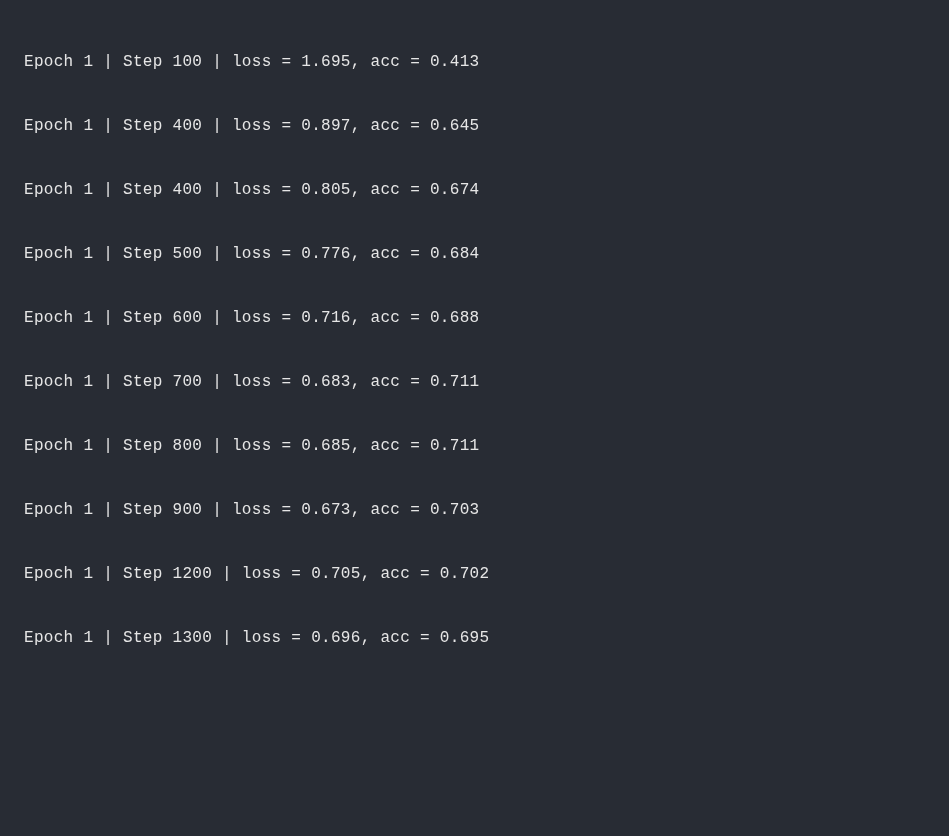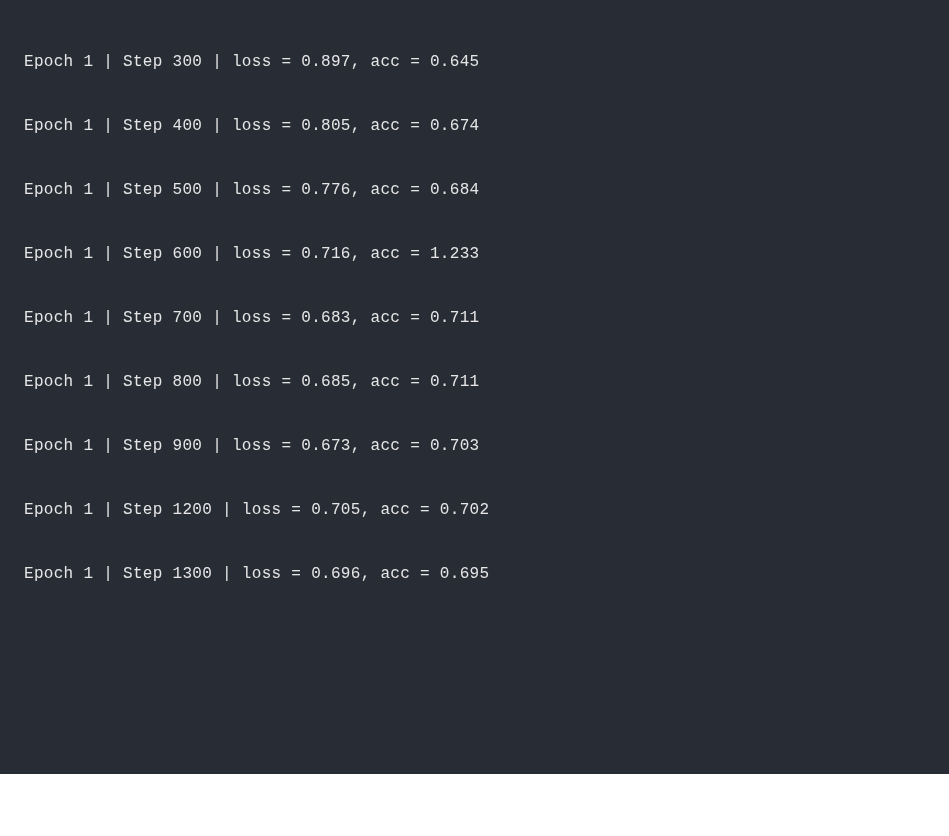--- a/index.html
+++ b/index.html
@@ -16,24 +16,25 @@
     line-height: 2;
     white-space: pre;
     font-family: inherit;
     letter-spacing: 0.3px;
   }
 </style>
 </head>
 <body>
 
 <div class="code-block">
-<div>Epoch 1 | Step 300 | loss = 0.897, acc = 0.645</div>
+<div>Epoch 1 | Step 100 | loss = 1.695, acc = 0.413</div>
+<div>Epoch 1 | Step 400 | loss = 0.897, acc = 0.645</div>
 <div>Epoch 1 | Step 400 | loss = 0.805, acc = 0.674</div>
 <div>Epoch 1 | Step 500 | loss = 0.776, acc = 0.684</div>
-<div>Epoch 1 | Step 600 | loss = 0.716, acc = 1.233</div>
+<div>Epoch 1 | Step 600 | loss = 0.716, acc = 0.688</div>
 <div>Epoch 1 | Step 700 | loss = 0.683, acc = 0.711</div>
 <div>Epoch 1 | Step 800 | loss = 0.685, acc = 0.711</div>
 <div>Epoch 1 | Step 900 | loss = 0.673, acc = 0.703</div>
 <div>Epoch 1 | Step 1200 | loss = 0.705, acc = 0.702</div>
 <div>Epoch 1 | Step 1300 | loss = 0.696, acc = 0.695</div>
 
 
 
 
 </div>

